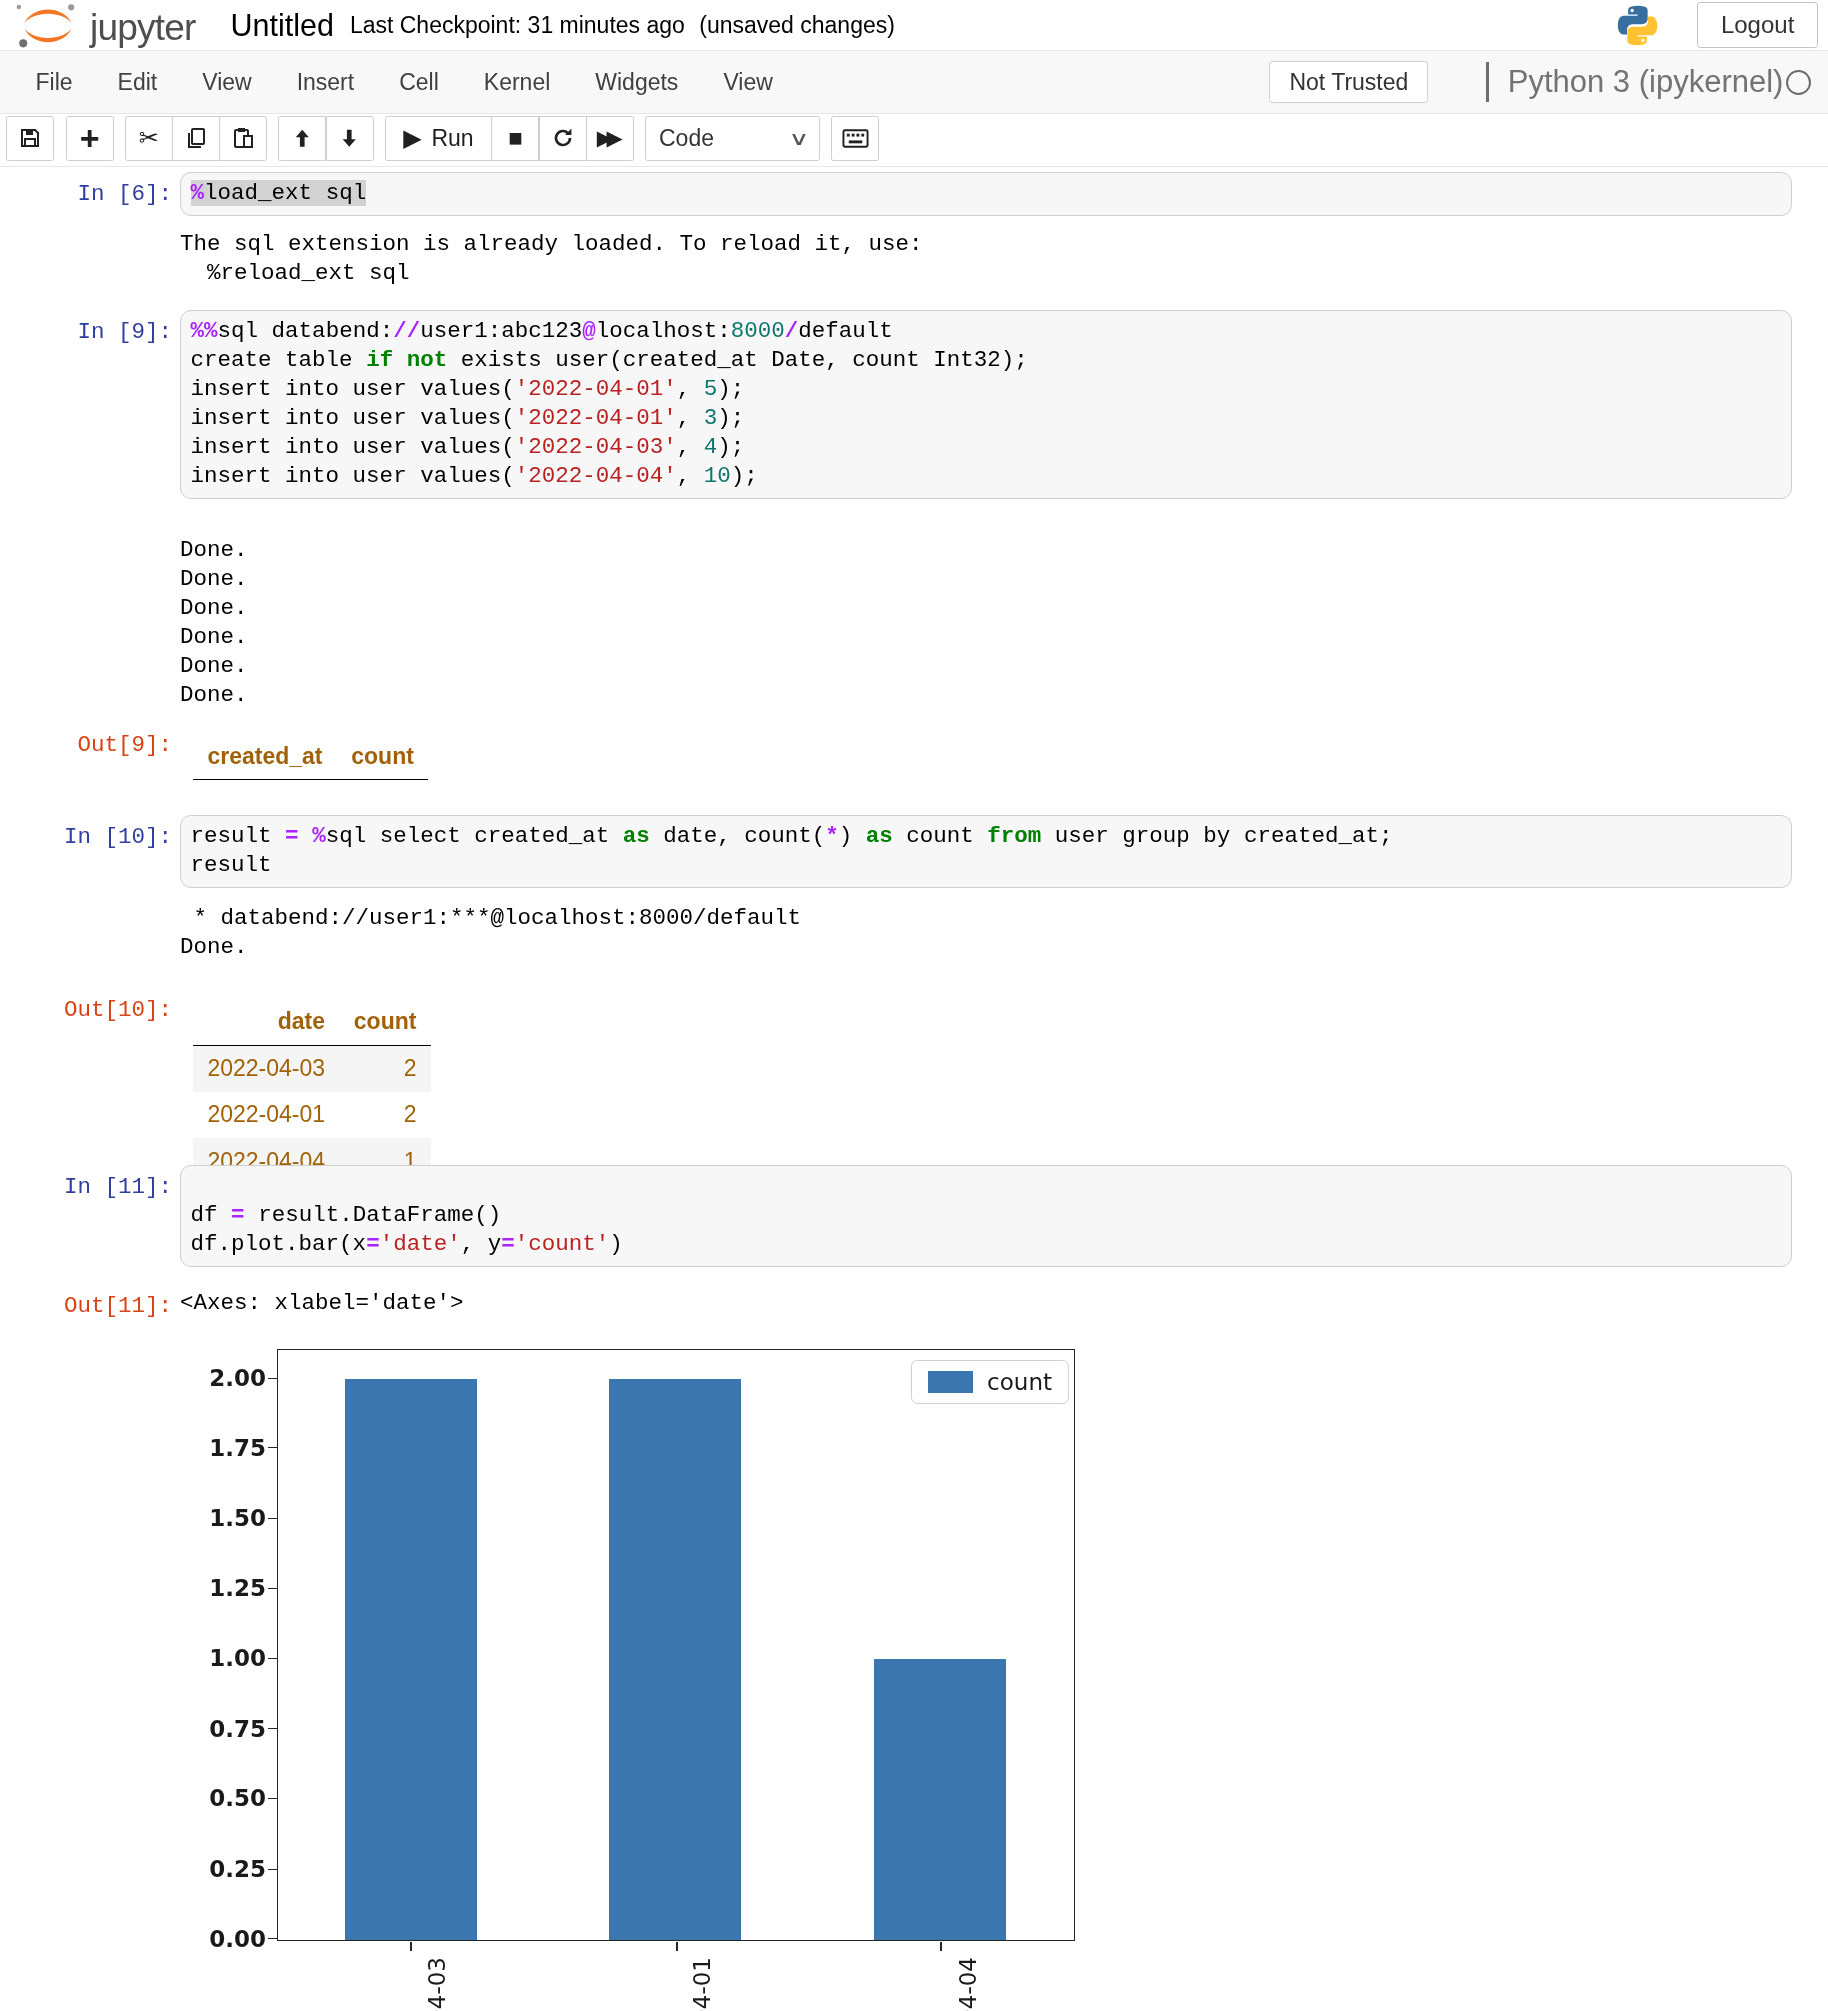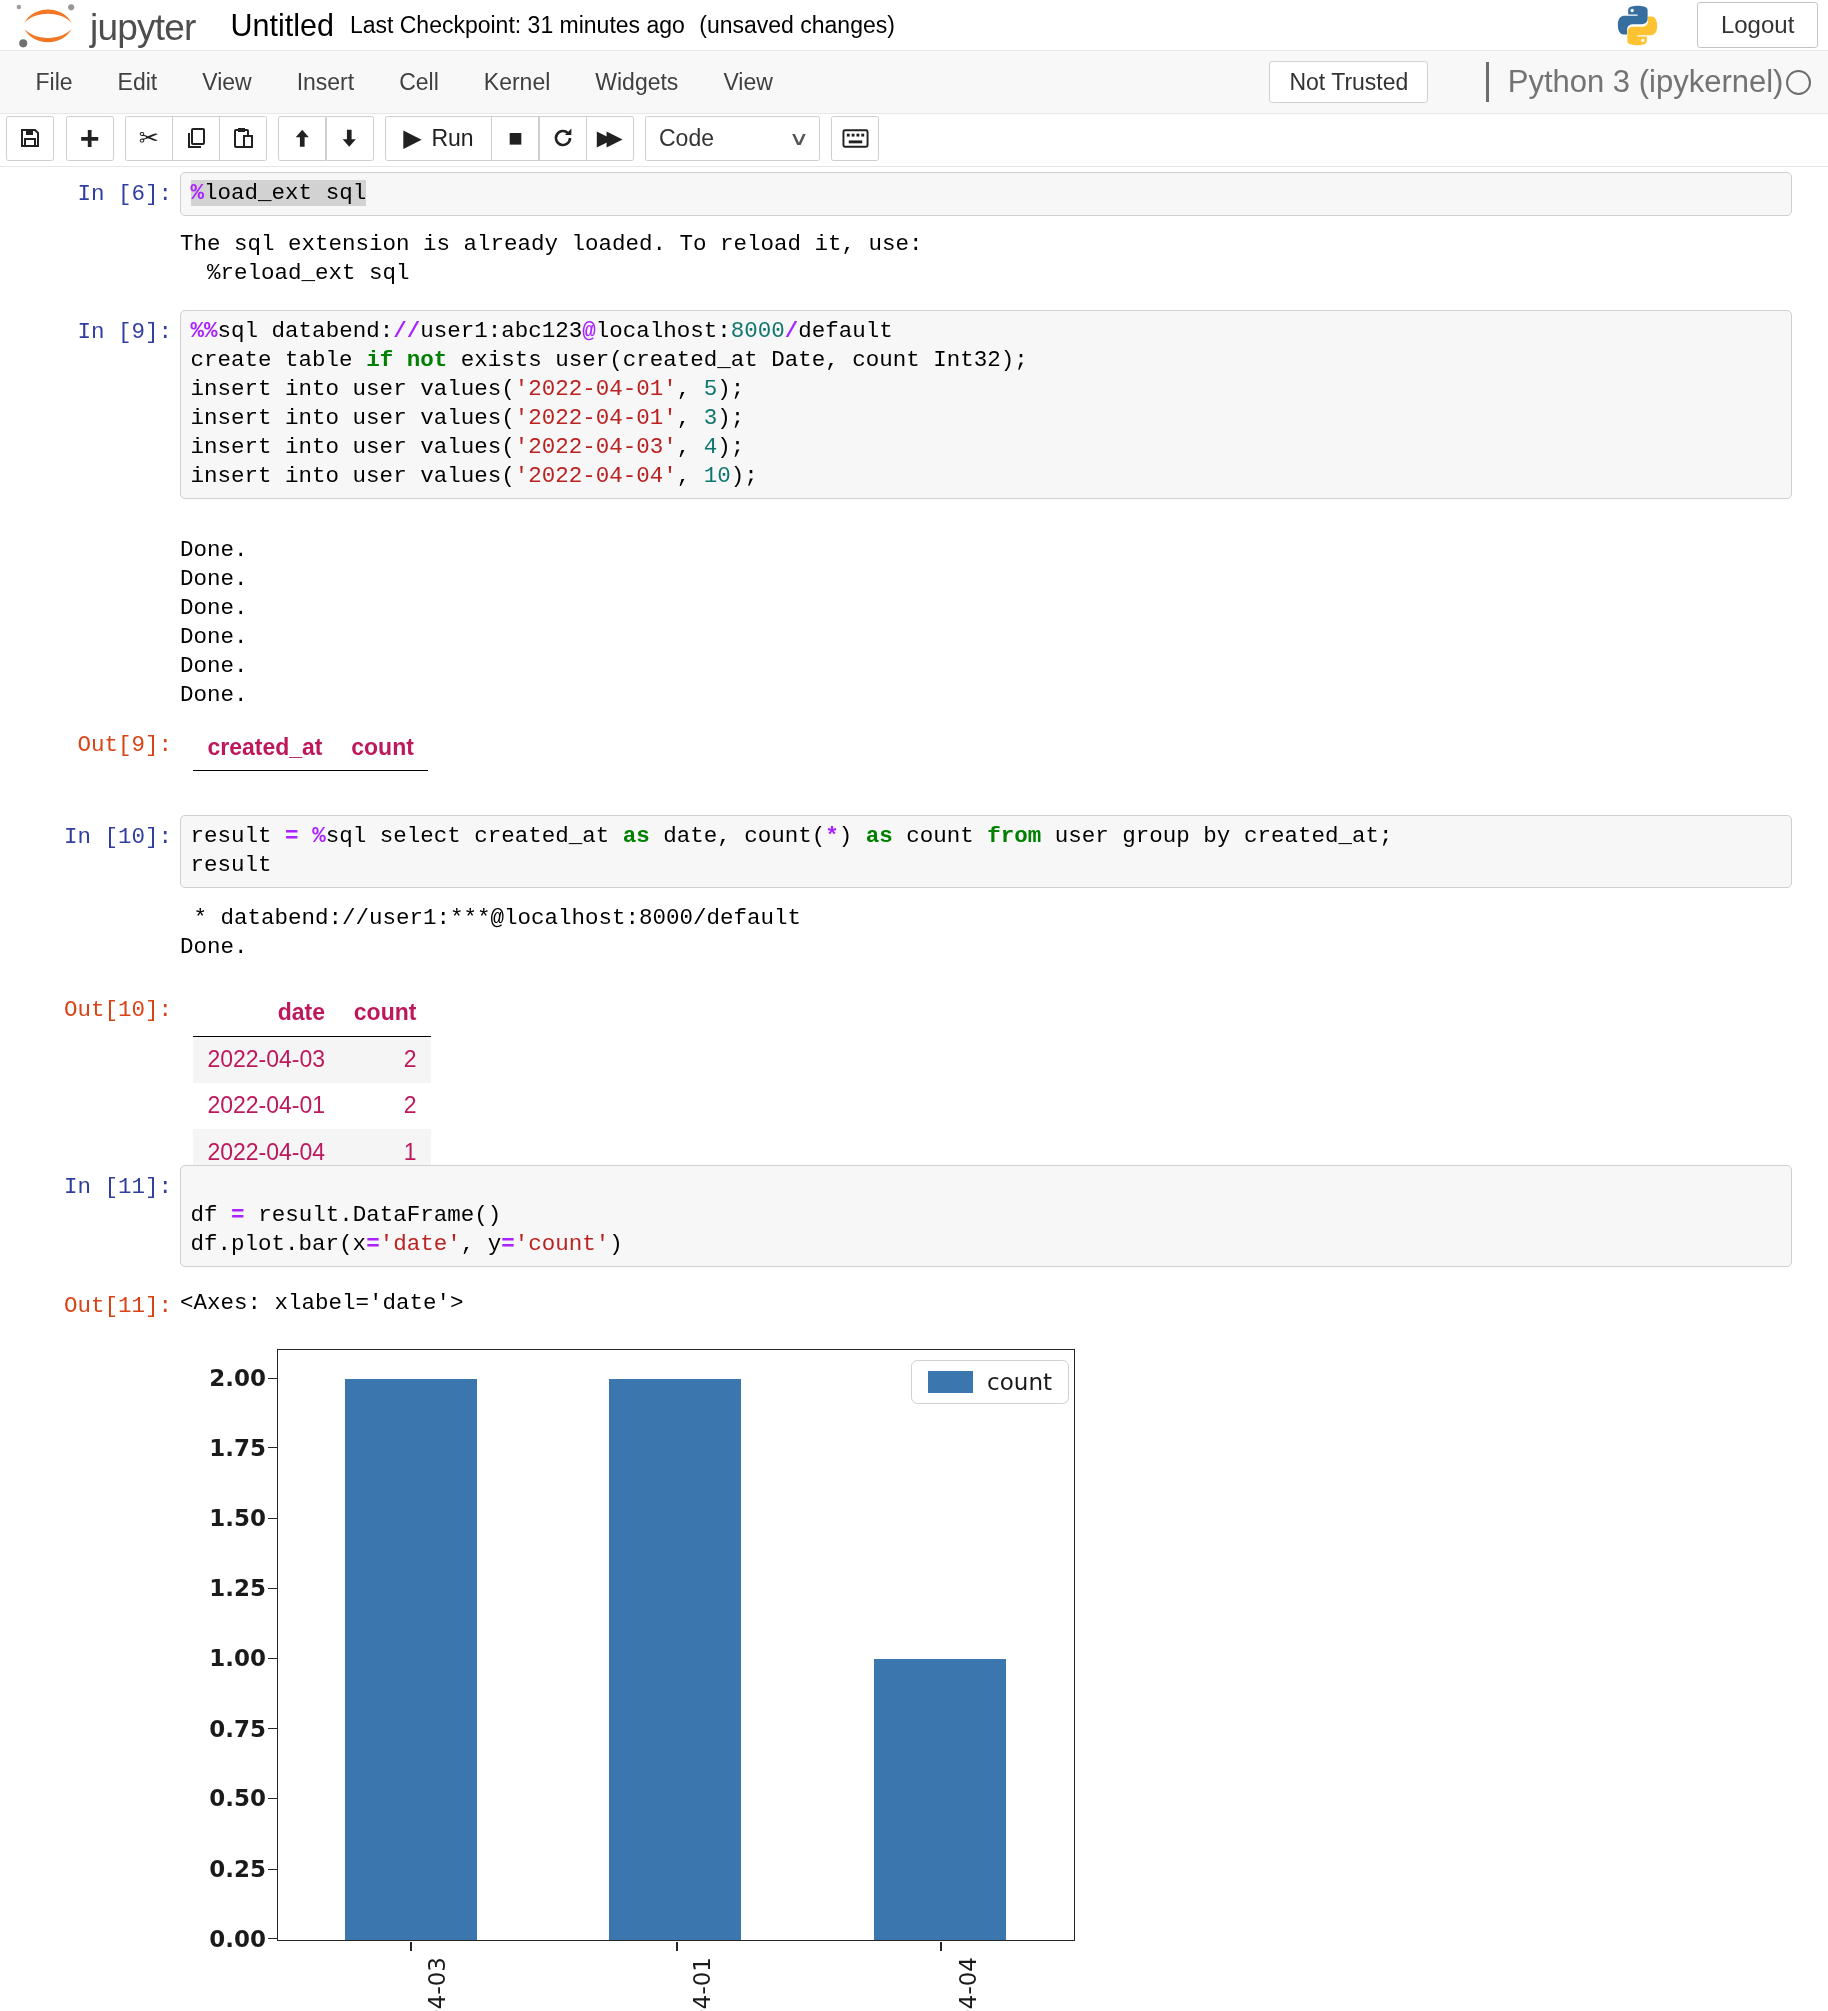--- a/index.html
+++ b/index.html
@@ -47,40 +47,40 @@
   .chevron{font-size:19px;color:#555;transform:scaleX(1.5);}
   
   #notebook{position:relative;height:1845px;overflow:hidden;background:#fff;}
   .cell{position:absolute;left:0;right:0;}
   .cell-1{top:4.8px;}  .cell-2{top:143px;}  .cell-3{top:648px;}  .cell-4{top:998px;}
   .cell-row{display:flex;align-items:flex-start;}
   .prompt{flex:0 0 180px;width:180px;box-sizing:border-box;text-align:right;padding-right:8px;padding-top:8px;
     font-family:"Liberation Mono",monospace;font-size:22.5px;line-height:29px;white-space:nowrap;}
   .in-prompt{color:#303F9F;}
   .out-prompt{color:#D84315;}
-  .input-box{flex:1;margin-right:37px;background:#f7f7f7;border:0.8px solid #cfcfcf;border-radius:5px;
+  .input-box{flex:1;margin-right:37px;background:#f7f7f7;border:0.8px solid #cfcfcf;border-radius:11px;
     padding:6.4px 9.6px;cursor:text;}
   .code-line{min-height:29px;font-family:"Liberation Mono",monospace;font-size:22.5px;line-height:29px;white-space:pre;}
   .tok.pl{color:#000;}
   .tok.kw{color:#008000;font-weight:bold;}
   .tok.st{color:#BA2121;}
   .tok.nb{color:#0f766e;}
   .tok.op{color:#AA22FF;font-weight:bold;}
   .tok.mt{color:#AA22FF;font-weight:bold;}
   .tok.sel{background:#d2d2d2;}
   .stream{margin:0;font-family:"Liberation Mono",monospace;font-size:22.5px;line-height:29px;white-space:pre;
     padding-top:4.8px;color:#000;}
   .cell-1 .stream-row{margin-top:9.6px;}
   .cell-2 .stream-row{margin-top:32px;}
   .cell-2 .table-row{margin-top:13px;}
   .cell-3 .stream-row{margin-top:11.2px;}
   .cell-3 .table-row{margin-top:26px;}
   .cell-4 .text-row{margin-top:17.6px;}
-  .sql-table{border-collapse:collapse;font-family:"Liberation Sans",sans-serif;font-size:23px;color:#be185d;
-    margin-left:13px;margin-top:8px;}
+  .sql-table{border-collapse:collapse;font-family:"Liberation Sans",sans-serif;font-size:23px;color:#a16207;
+    margin-left:13px;margin-top:17px;}
   .sql-table thead tr{border-bottom:1.6px solid #000;}
   .sql-table th{font-weight:bold;text-align:right;padding:3.2px 14.4px 9.6px;}
   .sql-table td{text-align:right;padding:9.6px 14.4px;}
   .sql-table tbody tr:nth-child(odd){background:#f5f5f5;}
   
   .figure{position:relative;width:898px;height:651px;margin-left:29px;margin-top:22.5px;
     font-family:"DejaVu Sans",sans-serif;color:#1a1a1a;}
   .plot-frame{position:absolute;left:68px;top:4.8px;width:798px;height:592px;border:1.6px solid #262626;
     box-sizing:border-box;background:#fff;}
   .bar{position:absolute;bottom:0;}

